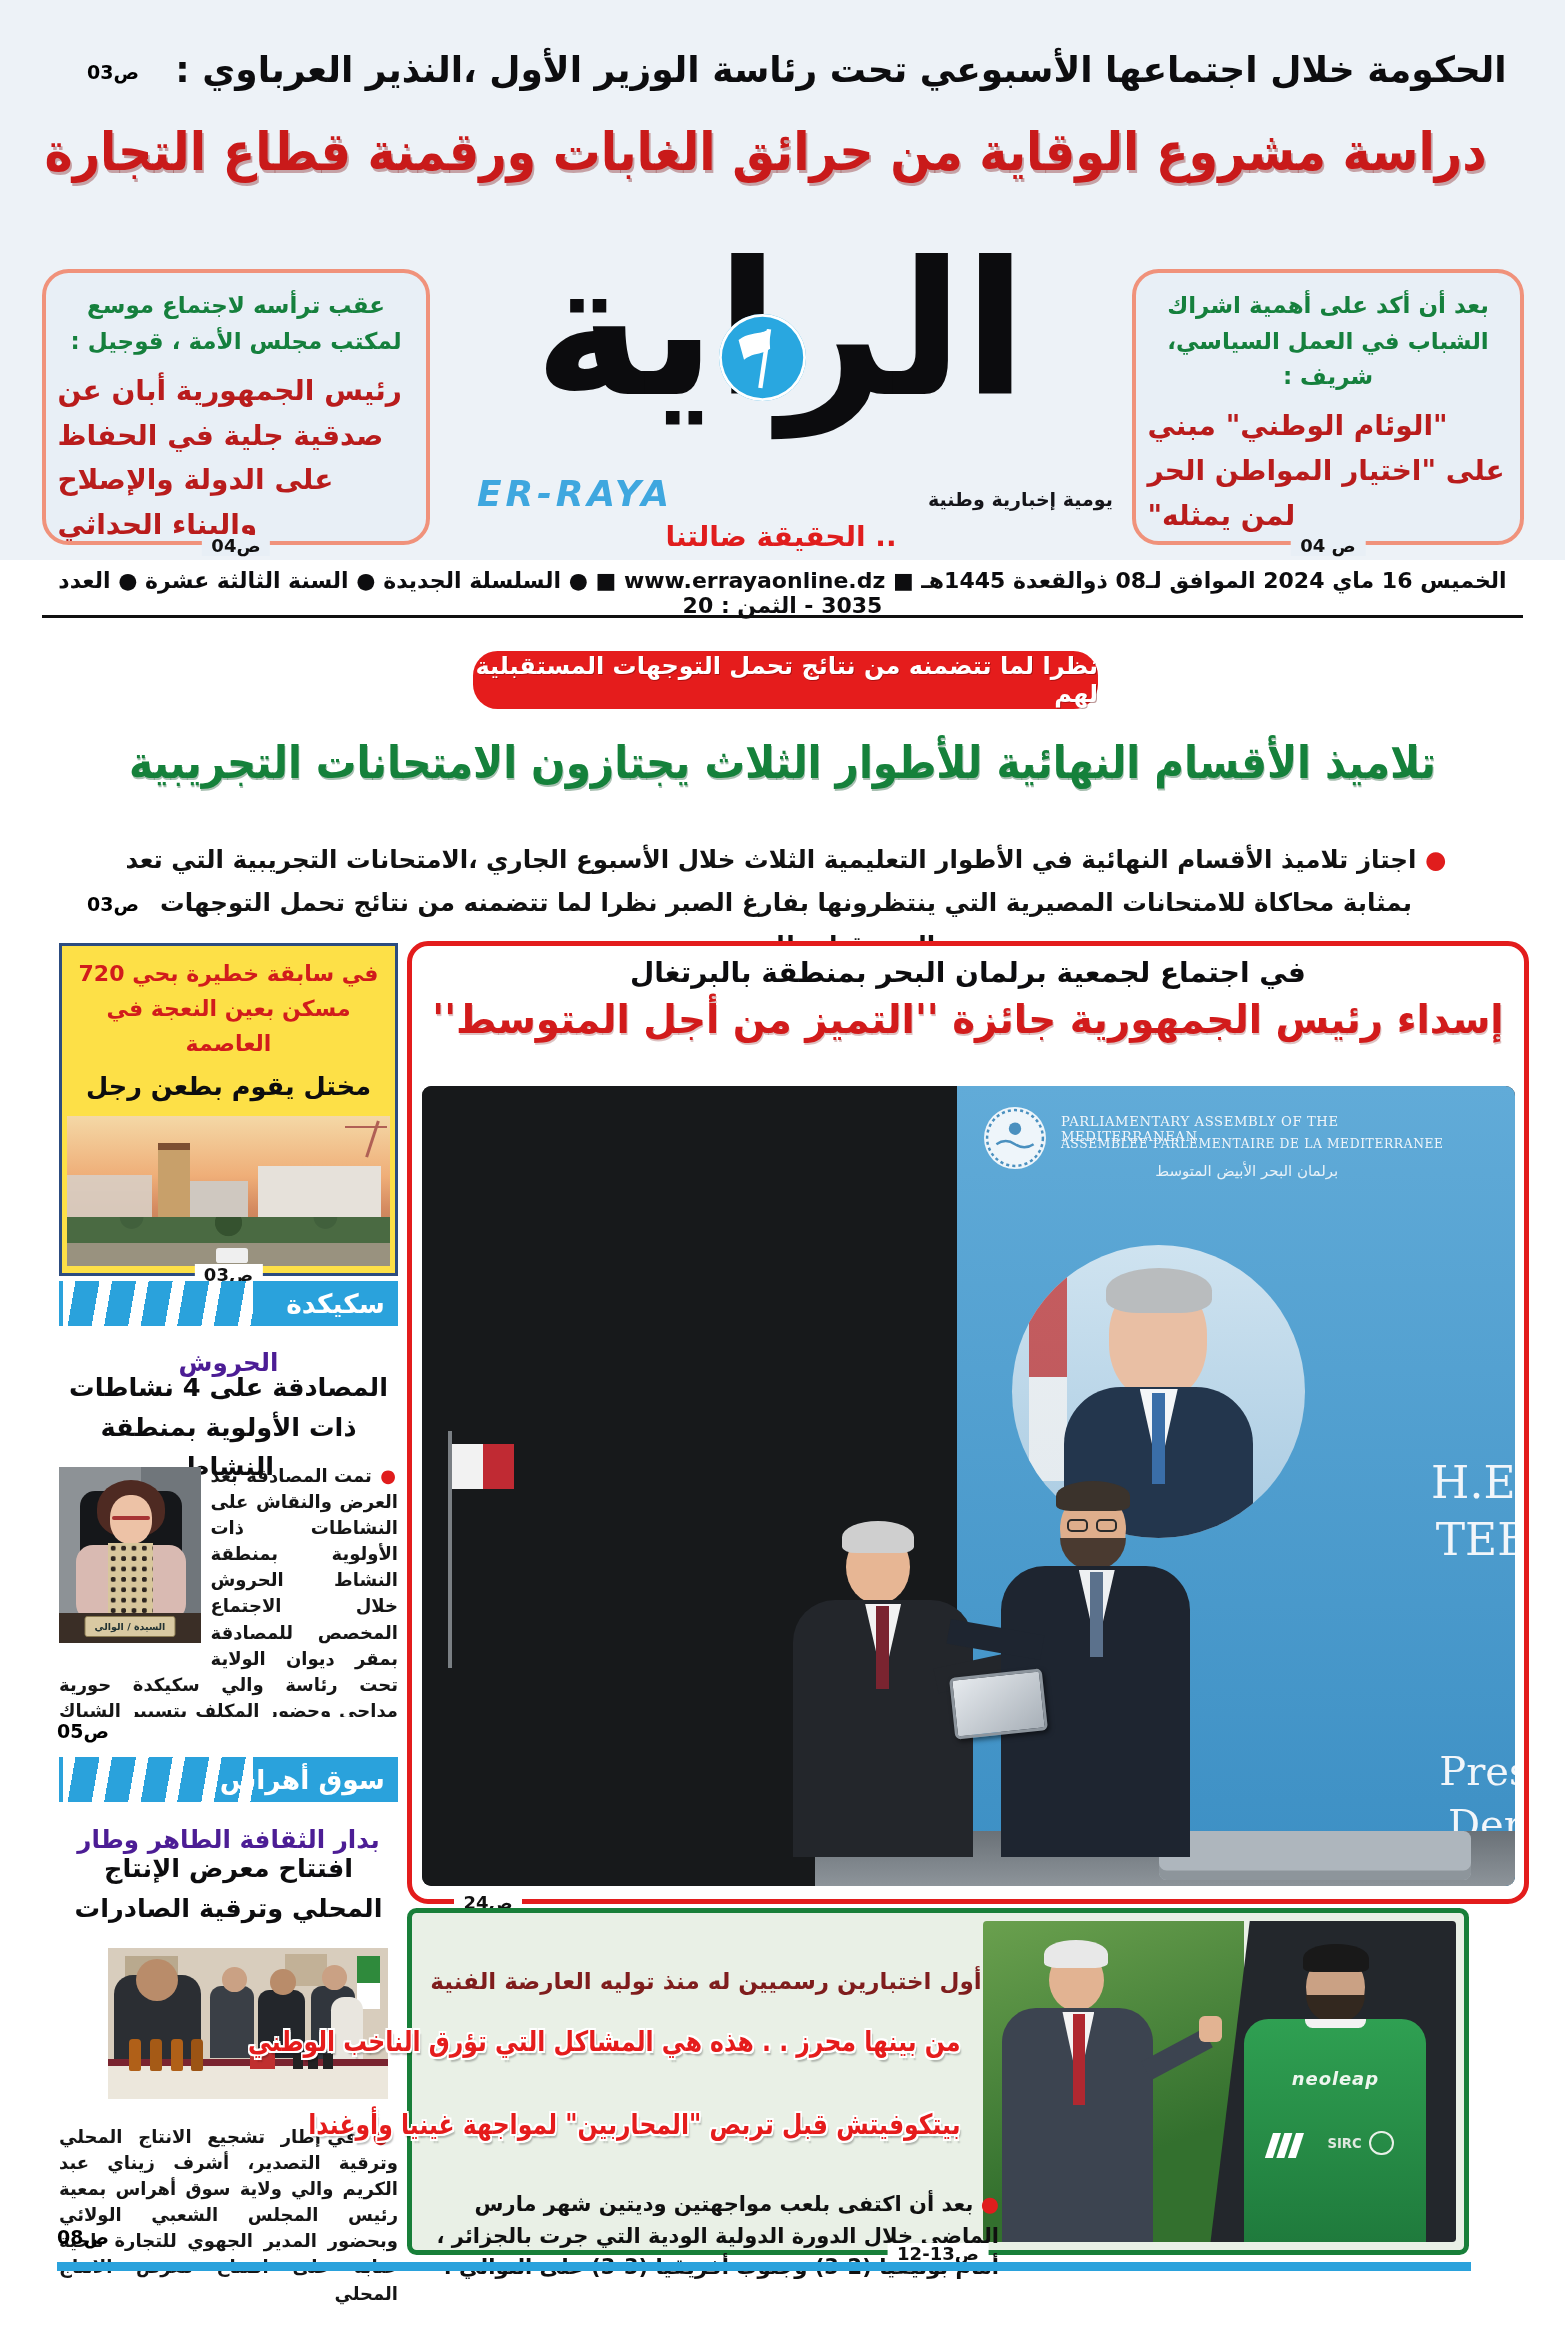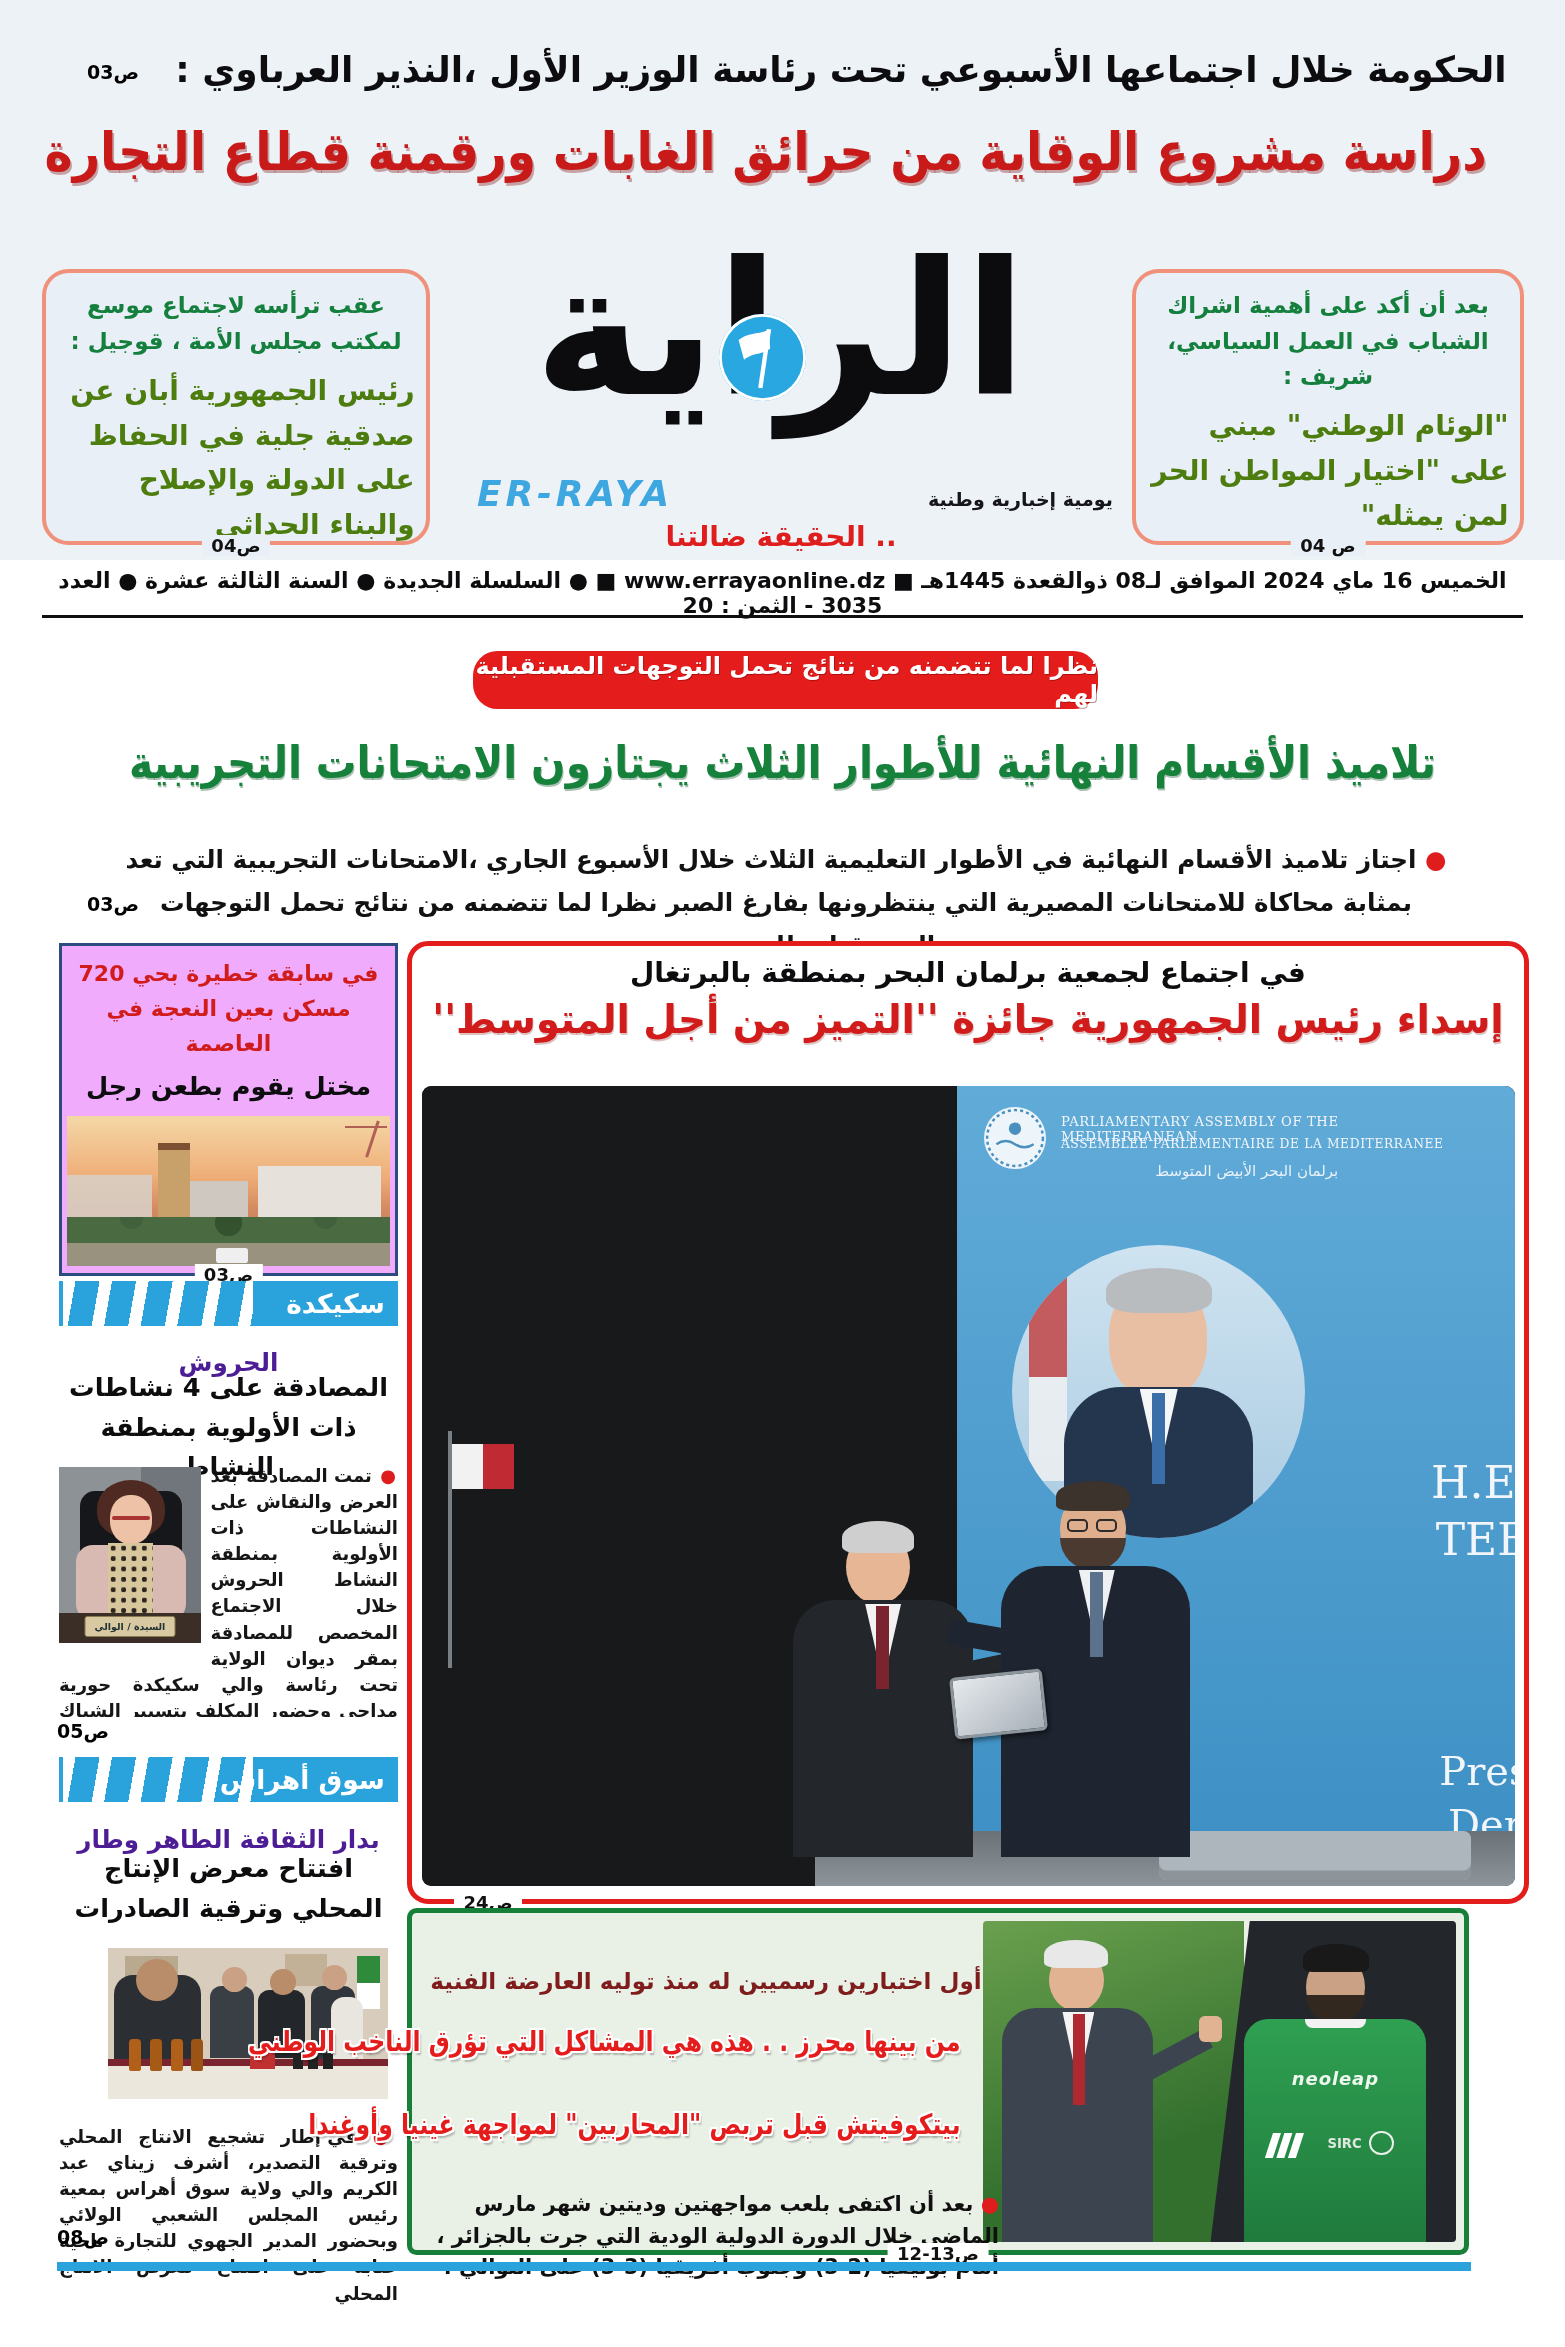--- a/index.html
+++ b/index.html
@@ -13,21 +13,21 @@
 
   
   .topband { position:absolute; left:0; top:0; width:100%; height:560px; background:#edf2f7; }
 
   .kicker-top { font-size:36px; font-weight:800; color:#0d0d0f; }
   .mast-head { font-size:53px; font-weight:800; color:#c91a1a;
                text-shadow:1.9px 2.8px 0 rgba(122,14,14,.35); transform:scaleX(.9); }
 
   .promo { background:#e8eff6; border:4.7px solid #f0927b; border-radius:26.5px; padding:15px 11.4px 7.6px; }
   .promo .pk { color:#15803d; font-size:23px; font-weight:800; line-height:1.55; text-align:center; direction:rtl; }
-  .promo .ph { color:#4d7c0f; font-size:28px; font-weight:800; line-height:1.6; text-align:right; direction:rtl; margin-top:9.5px; }
+  .promo .ph { color:#b91c1c; font-size:28px; font-weight:800; line-height:1.6; text-align:left; direction:rtl; margin-top:9.5px; }
   .chip { position:absolute; padding:0 9.5px; font-size:18px; font-weight:700; color:#111;
           background:#fff; white-space:nowrap; direction:rtl; }
   .chip.tint { background:#e8eff6; }
 
   .logo-name { font-size:185px; font-weight:800; color:#0c0c0e; line-height:1; direction:rtl; text-align:center; }
   .logo-latin { color:#3fa7df; font-size:36px; font-weight:800; font-style:italic; letter-spacing:3.8px; }
   .logo-tag { font-size:19px; font-weight:800; color:#15151a; direction:rtl; }
   .logo-slogan { color:#e01d1d; font-size:28px; font-weight:800; direction:rtl; text-align:center; }
 
   .dateline { font-size:22px; font-weight:700; color:#0d0d0f; direction:rtl; text-align:center; }
@@ -35,21 +35,21 @@
 
   .pill { background:#e51c1c; border-radius:24.6px; color:#fff; font-size:24px; font-weight:800;
           display:flex; align-items:center; justify-content:center; direction:rtl;
           text-shadow:0.9px 0.9px 0 rgba(90,0,0,.4); }
   .lead-head { font-size:45px; font-weight:800; color:#15813b; text-shadow:0.9px 1.9px 0 rgba(9,74,33,.35);
                transform:scaleX(.9); }
   .lead-sum { font-size:24.6px; font-weight:700; color:#121212; line-height:1.75; direction:rtl; text-align:center; }
   .bullet { color:#e01d1d; }
 
   
-  .crime-box { background:#f0abfc; border:3.8px solid #2c4c80; }
+  .crime-box { background:#fde047; border:3.8px solid #2c4c80; }
   .crime-k { color:#d11c1c; font-size:22px; font-weight:800; line-height:1.6; text-align:center; direction:rtl; margin-top:9.5px; }
   .crime-h { color:#0d0d0f; font-size:25.6px; font-weight:800; line-height:1.7; text-align:center; direction:rtl; margin-top:3.8px; }
 
   .banner { background:#2aa2dc; overflow:hidden; }
   .banner::before { content:""; position:absolute; left:3.8px; top:0; bottom:0; width:56%;
                     background:repeating-linear-gradient(100deg,#fff 0 12.3px,transparent 12.3px 36px); }
   .banner .lbl { position:absolute; right:13.2px; top:0; line-height:45px; color:#fff; font-size:26.5px; font-weight:800; direction:rtl; }
 
   .side-kicker { color:#4c1d95; font-size:24.6px; font-weight:800; text-align:center; direction:rtl;margin-top:14px; }
   .side-head { color:#0d0d0f; font-size:25.6px; font-weight:800; line-height:1.55; text-align:center; direction:rtl; }

